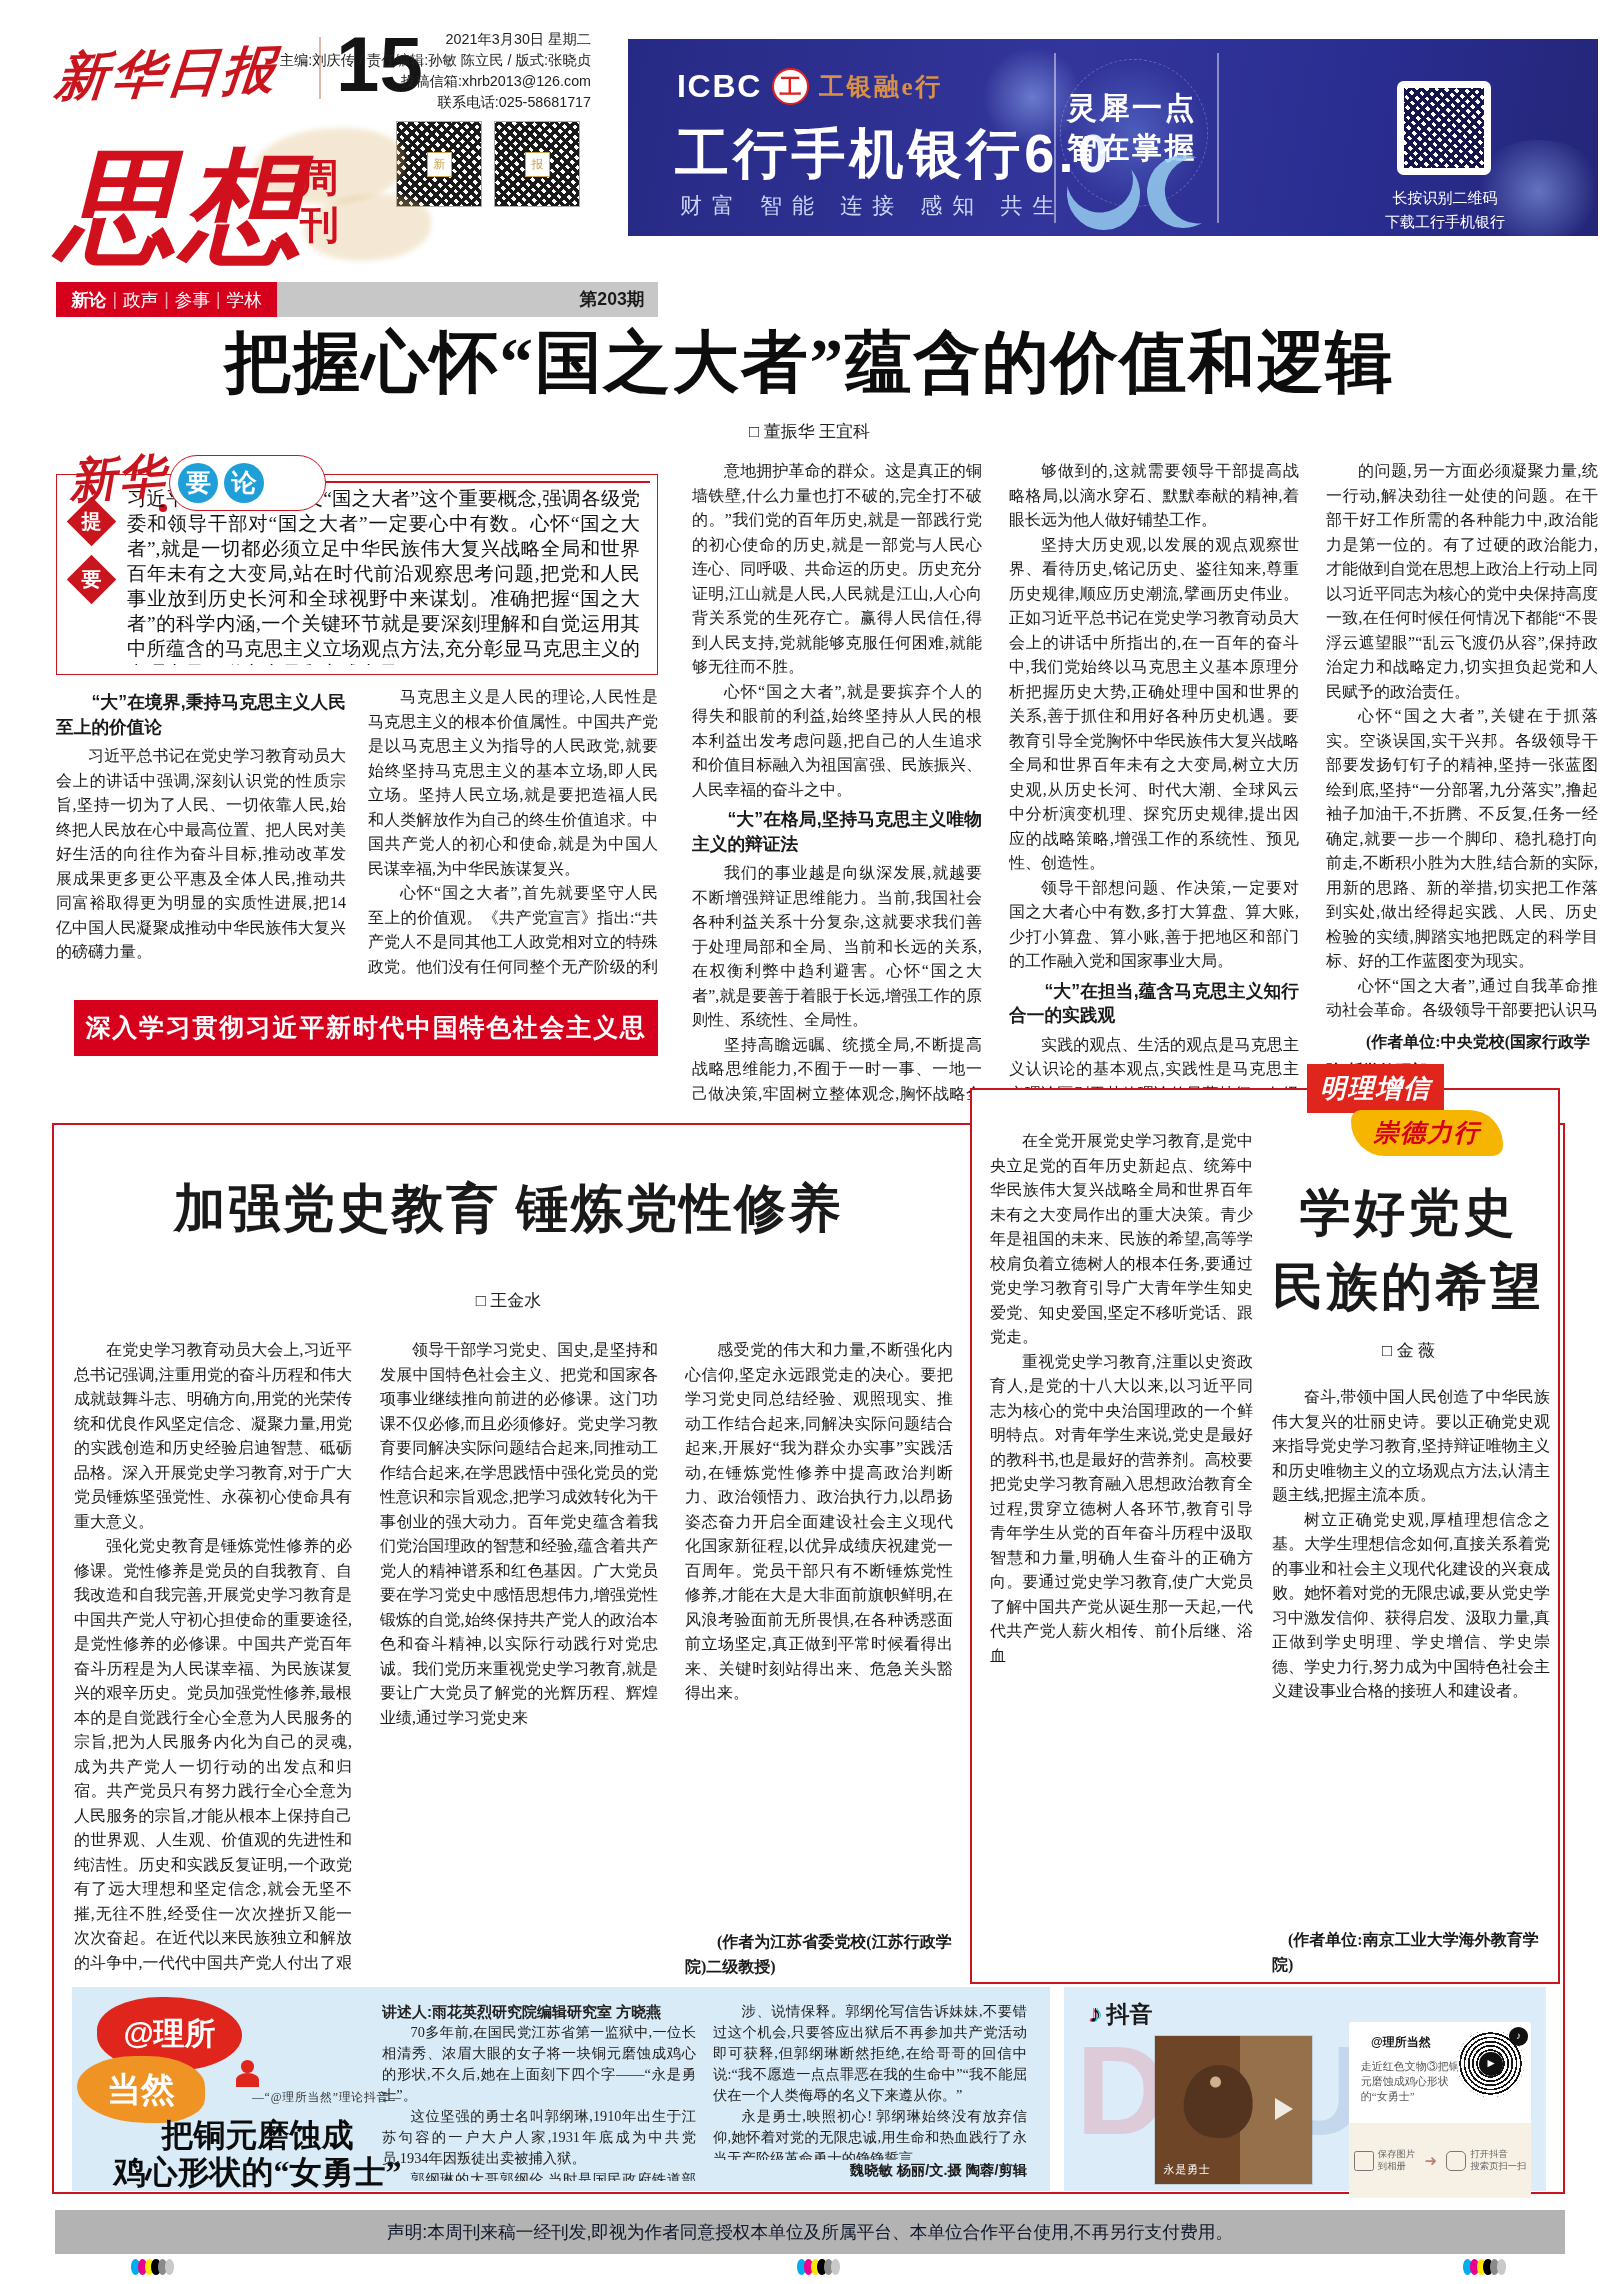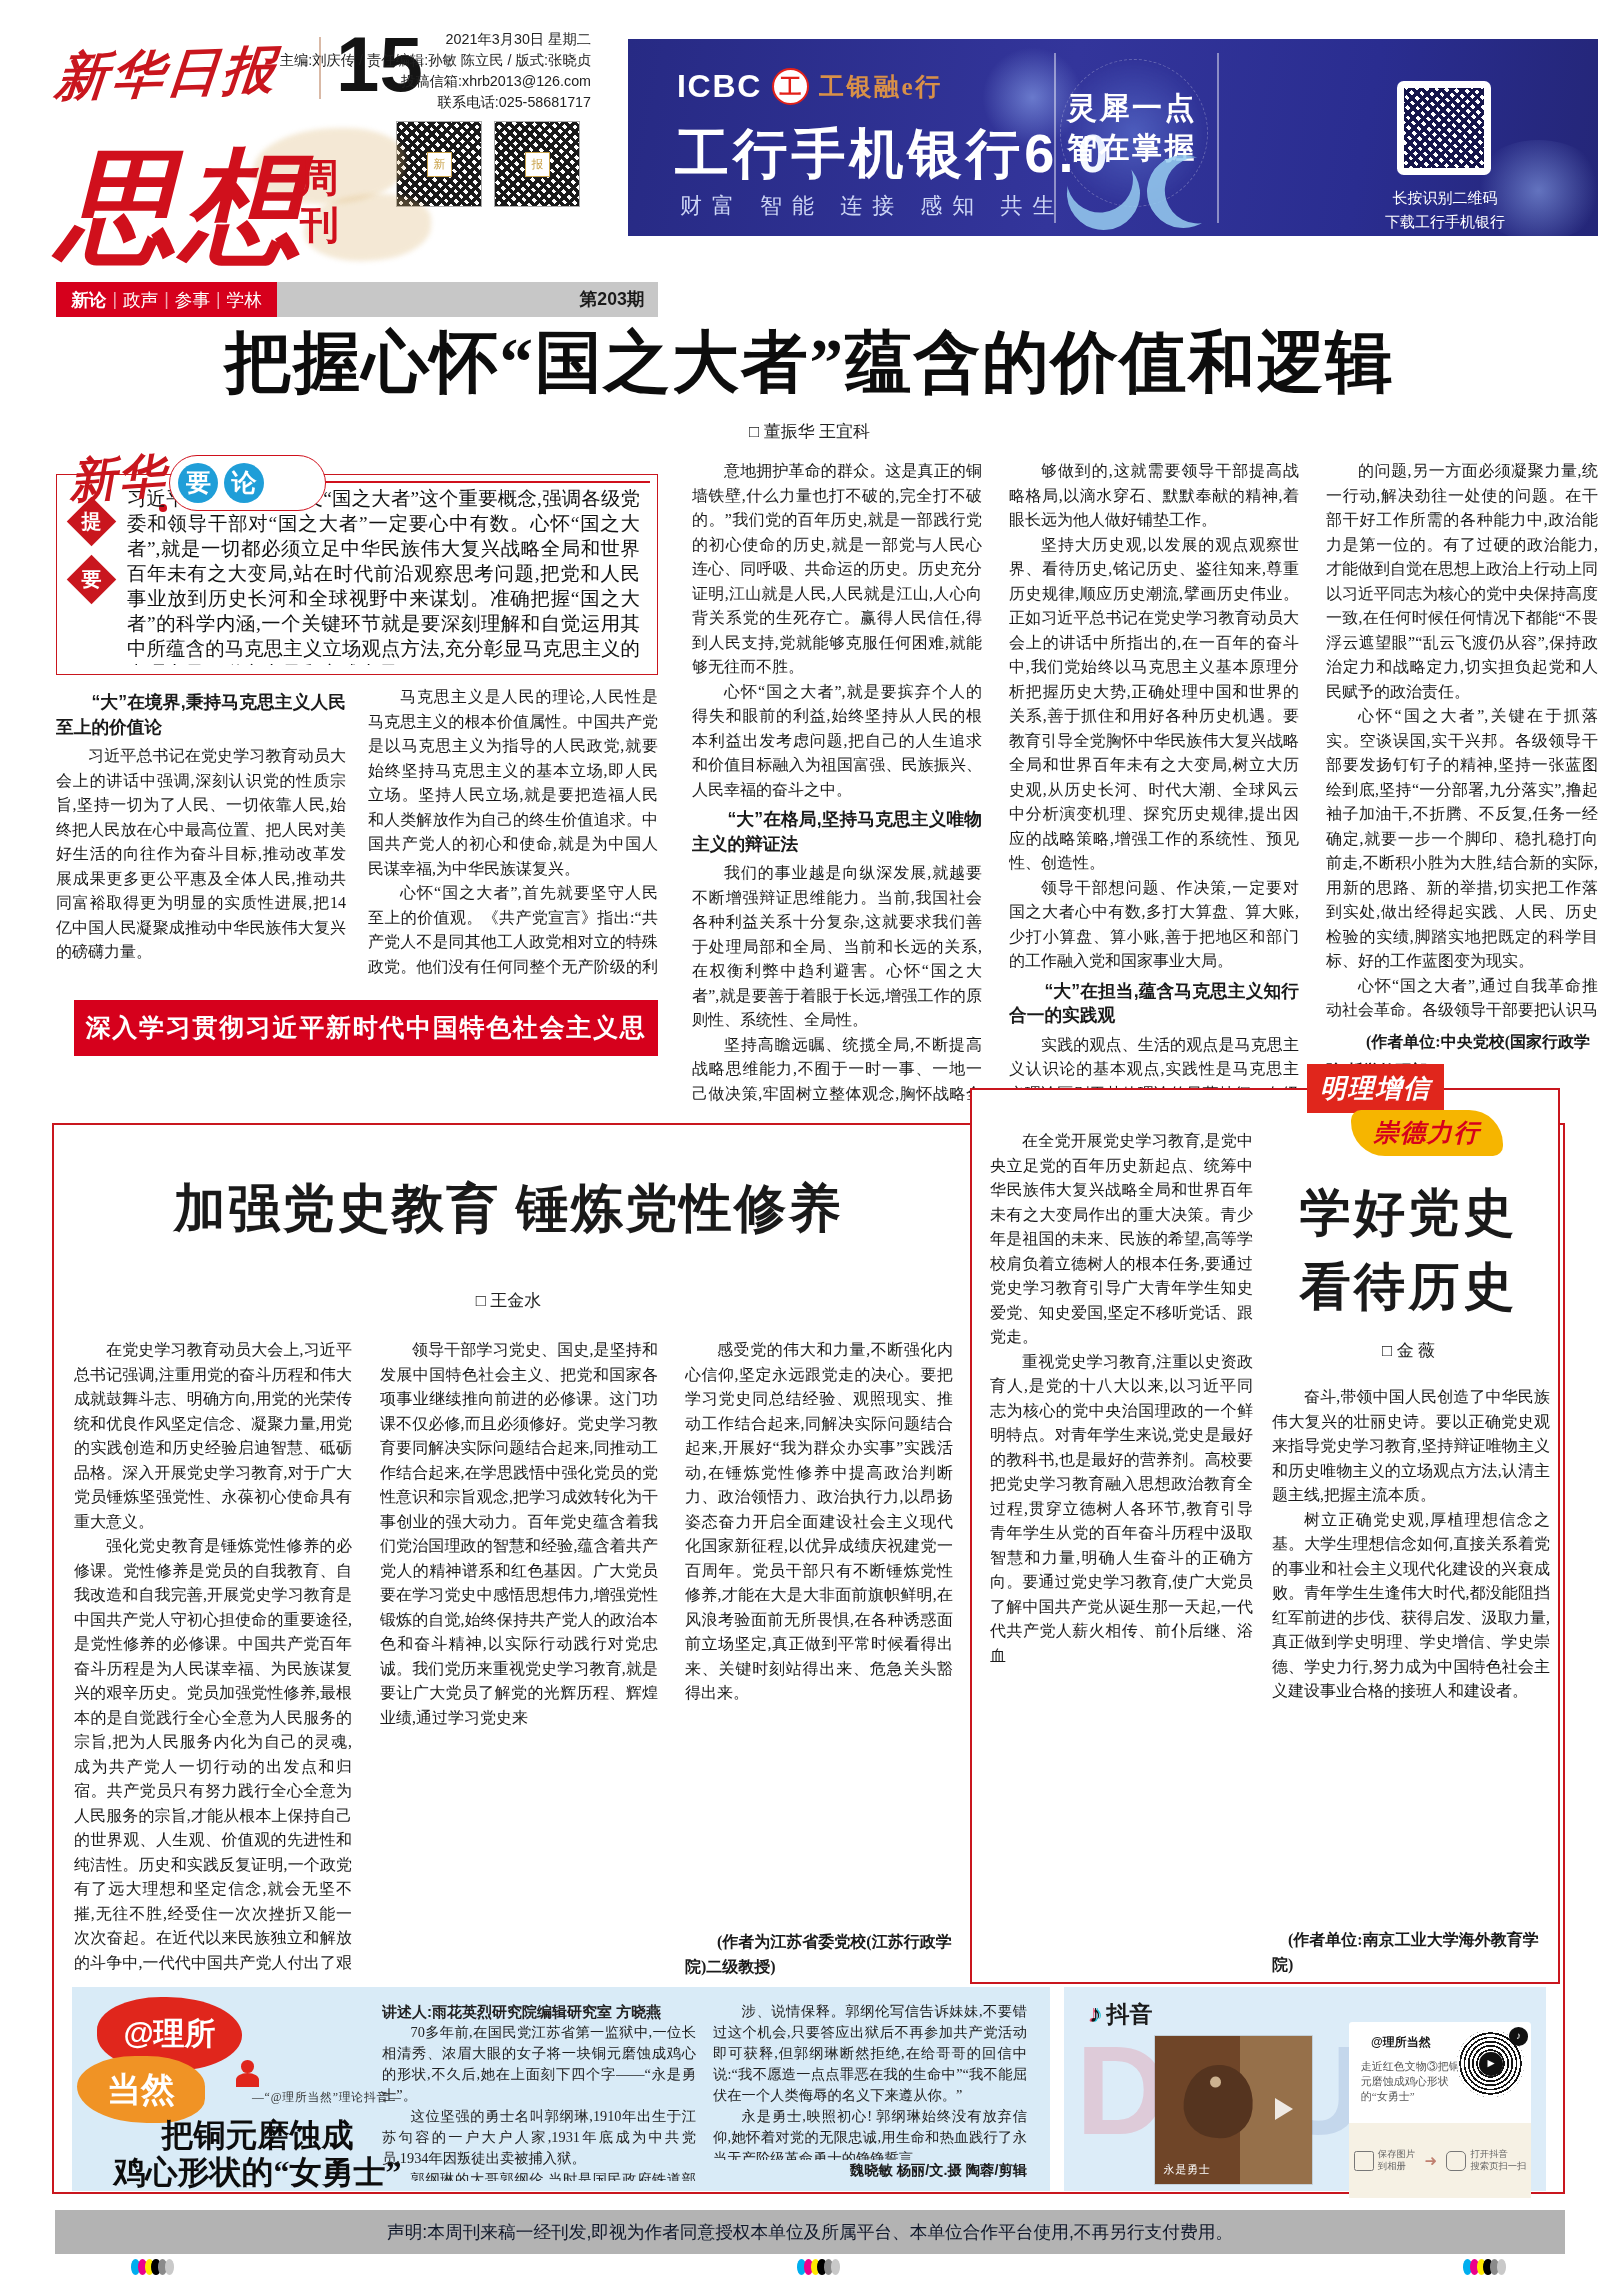--- a/index.html
+++ b/index.html
@@ -267,25 +267,25 @@
   <div class="abs colflow" style="left:685px;top:1338px;width:268px;height:585px">
       <p>感受党的伟大和力量,不断强化内心信仰,坚定永远跟党走的决心。要把学习党史同总结经验、观照现实、推动工作结合起来,同解决实际问题结合起来,开展好“我为群众办实事”实践活动,在锤炼党性修养中提高政治判断力、政治领悟力、政治执行力,以昂扬姿态奋力开启全面建设社会主义现代化国家新征程,以优异成绩庆祝建党一百周年。党员干部只有不断锤炼党性修养,才能在大是大非面前旗帜鲜明,在风浪考验面前无所畏惧,在各种诱惑面前立场坚定,真正做到平常时候看得出来、关键时刻站得出来、危急关头豁得出来。</p>
     </div>
   <p class="abs" style="left:685px;top:1930px;width:268px;font-size:16px;line-height:24.5px;font-weight:700;text-indent:2em">(作者为江苏省委党校(江苏行政学院)二级教授)</p>
 
   <div class="abs colflow" style="left:990px;top:1129px;width:263px;height:845px">
       <p>在全党开展党史学习教育,是党中央立足党的百年历史新起点、统筹中华民族伟大复兴战略全局和世界百年未有之大变局作出的重大决策。青少年是祖国的未来、民族的希望,高等学校肩负着立德树人的根本任务,要通过党史学习教育引导广大青年学生知史爱党、知史爱国,坚定不移听党话、跟党走。</p>
       <p>重视党史学习教育,注重以史资政育人,是党的十八大以来,以习近平同志为核心的党中央治国理政的一个鲜明特点。对青年学生来说,党史是最好的教科书,也是最好的营养剂。高校要把党史学习教育融入思想政治教育全过程,贯穿立德树人各环节,教育引导青年学生从党的百年奋斗历程中汲取智慧和力量,明确人生奋斗的正确方向。要通过党史学习教育,使广大党员了解中国共产党从诞生那一天起,一代代共产党人薪火相传、前仆后继、浴血</p>
     </div>
   <div class="abs a3-title" style="top:1179px">学好党史</div>
-  <div class="abs a3-title" style="top:1253px">看待历史</div>
+  <div class="abs a3-title" style="top:1253px">民族的希望</div>
   <div class="abs small-byline" style="left:1267px;top:1339px;width:283px">□ 金 薇</div>
   <div class="abs colflow" style="left:1272px;top:1385px;width:278px;height:535px">
       <p>奋斗,带领中国人民创造了中华民族伟大复兴的壮丽史诗。要以正确党史观来指导党史学习教育,坚持辩证唯物主义和历史唯物主义的立场观点方法,认清主题主线,把握主流本质。</p>
-      <p>树立正确党史观,厚植理想信念之基。大学生理想信念如何,直接关系着党的事业和社会主义现代化建设的兴衰成败。青年学生生逢伟大时代,都没能阻挡红军前进的步伐、获得启发、汲取力量,真正做到学史明理、学史增信、学史崇德、学史力行,努力成为中国特色社会主义建设事业合格的接班人和建设者。</p>
+      <p>树立正确党史观,厚植理想信念之基。大学生理想信念如何,直接关系着党的事业和社会主义现代化建设的兴衰成败。她怀着对党的无限忠诚,要从党史学习中激发信仰、获得启发、汲取力量,真正做到学史明理、学史增信、学史崇德、学史力行,努力成为中国特色社会主义建设事业合格的接班人和建设者。</p>
     </div>
   <p class="abs" style="left:1272px;top:1928px;width:278px;font-size:16px;line-height:24.5px;font-weight:700;text-indent:1em">(作者单位:南京工业大学海外教育学院)</p>
 
   <div class="abs panelA">
     <div class="abs bubble bub-red">@理所</div>
     <div class="abs bubble bub-orange">当然</div>
     <div class="abs person-head"></div>
     <div class="abs person-body"></div>
     <div class="abs logo-cap">—“@理所当然”理论抖音—</div>
     <div class="abs feat-title">

